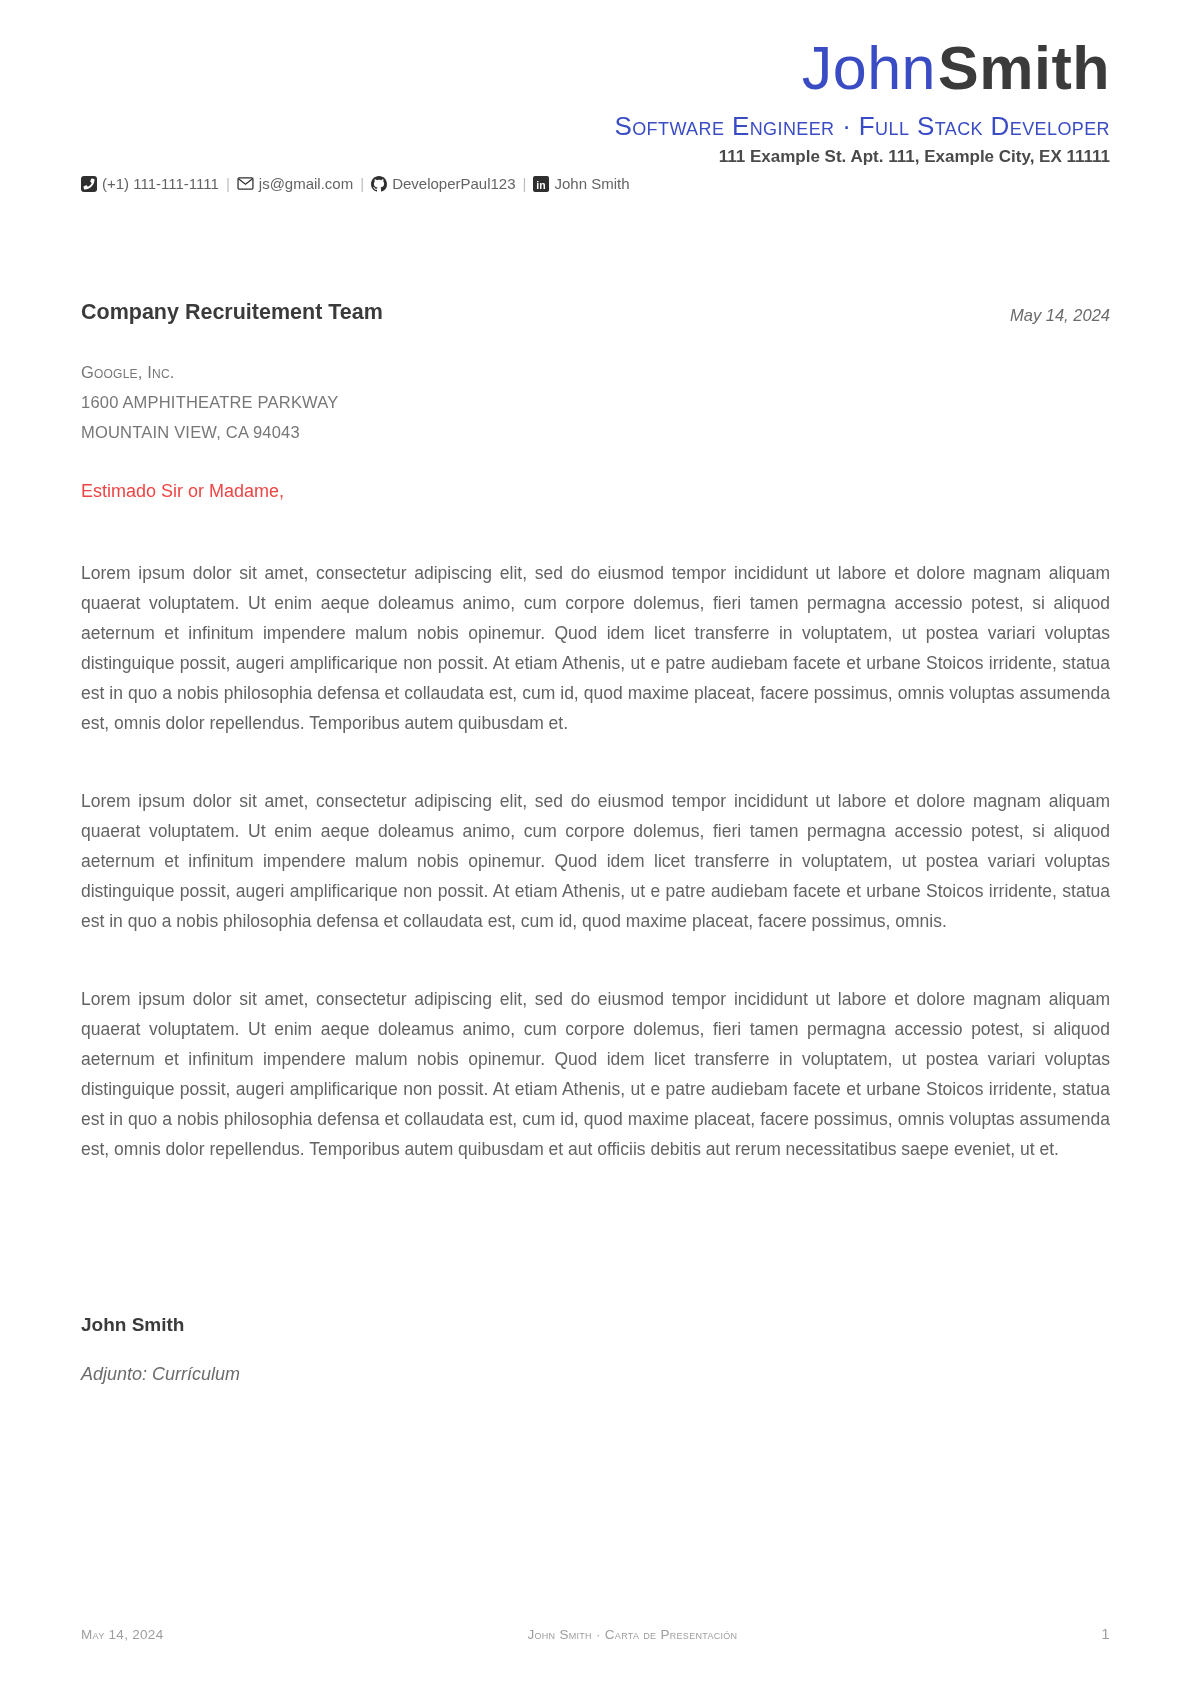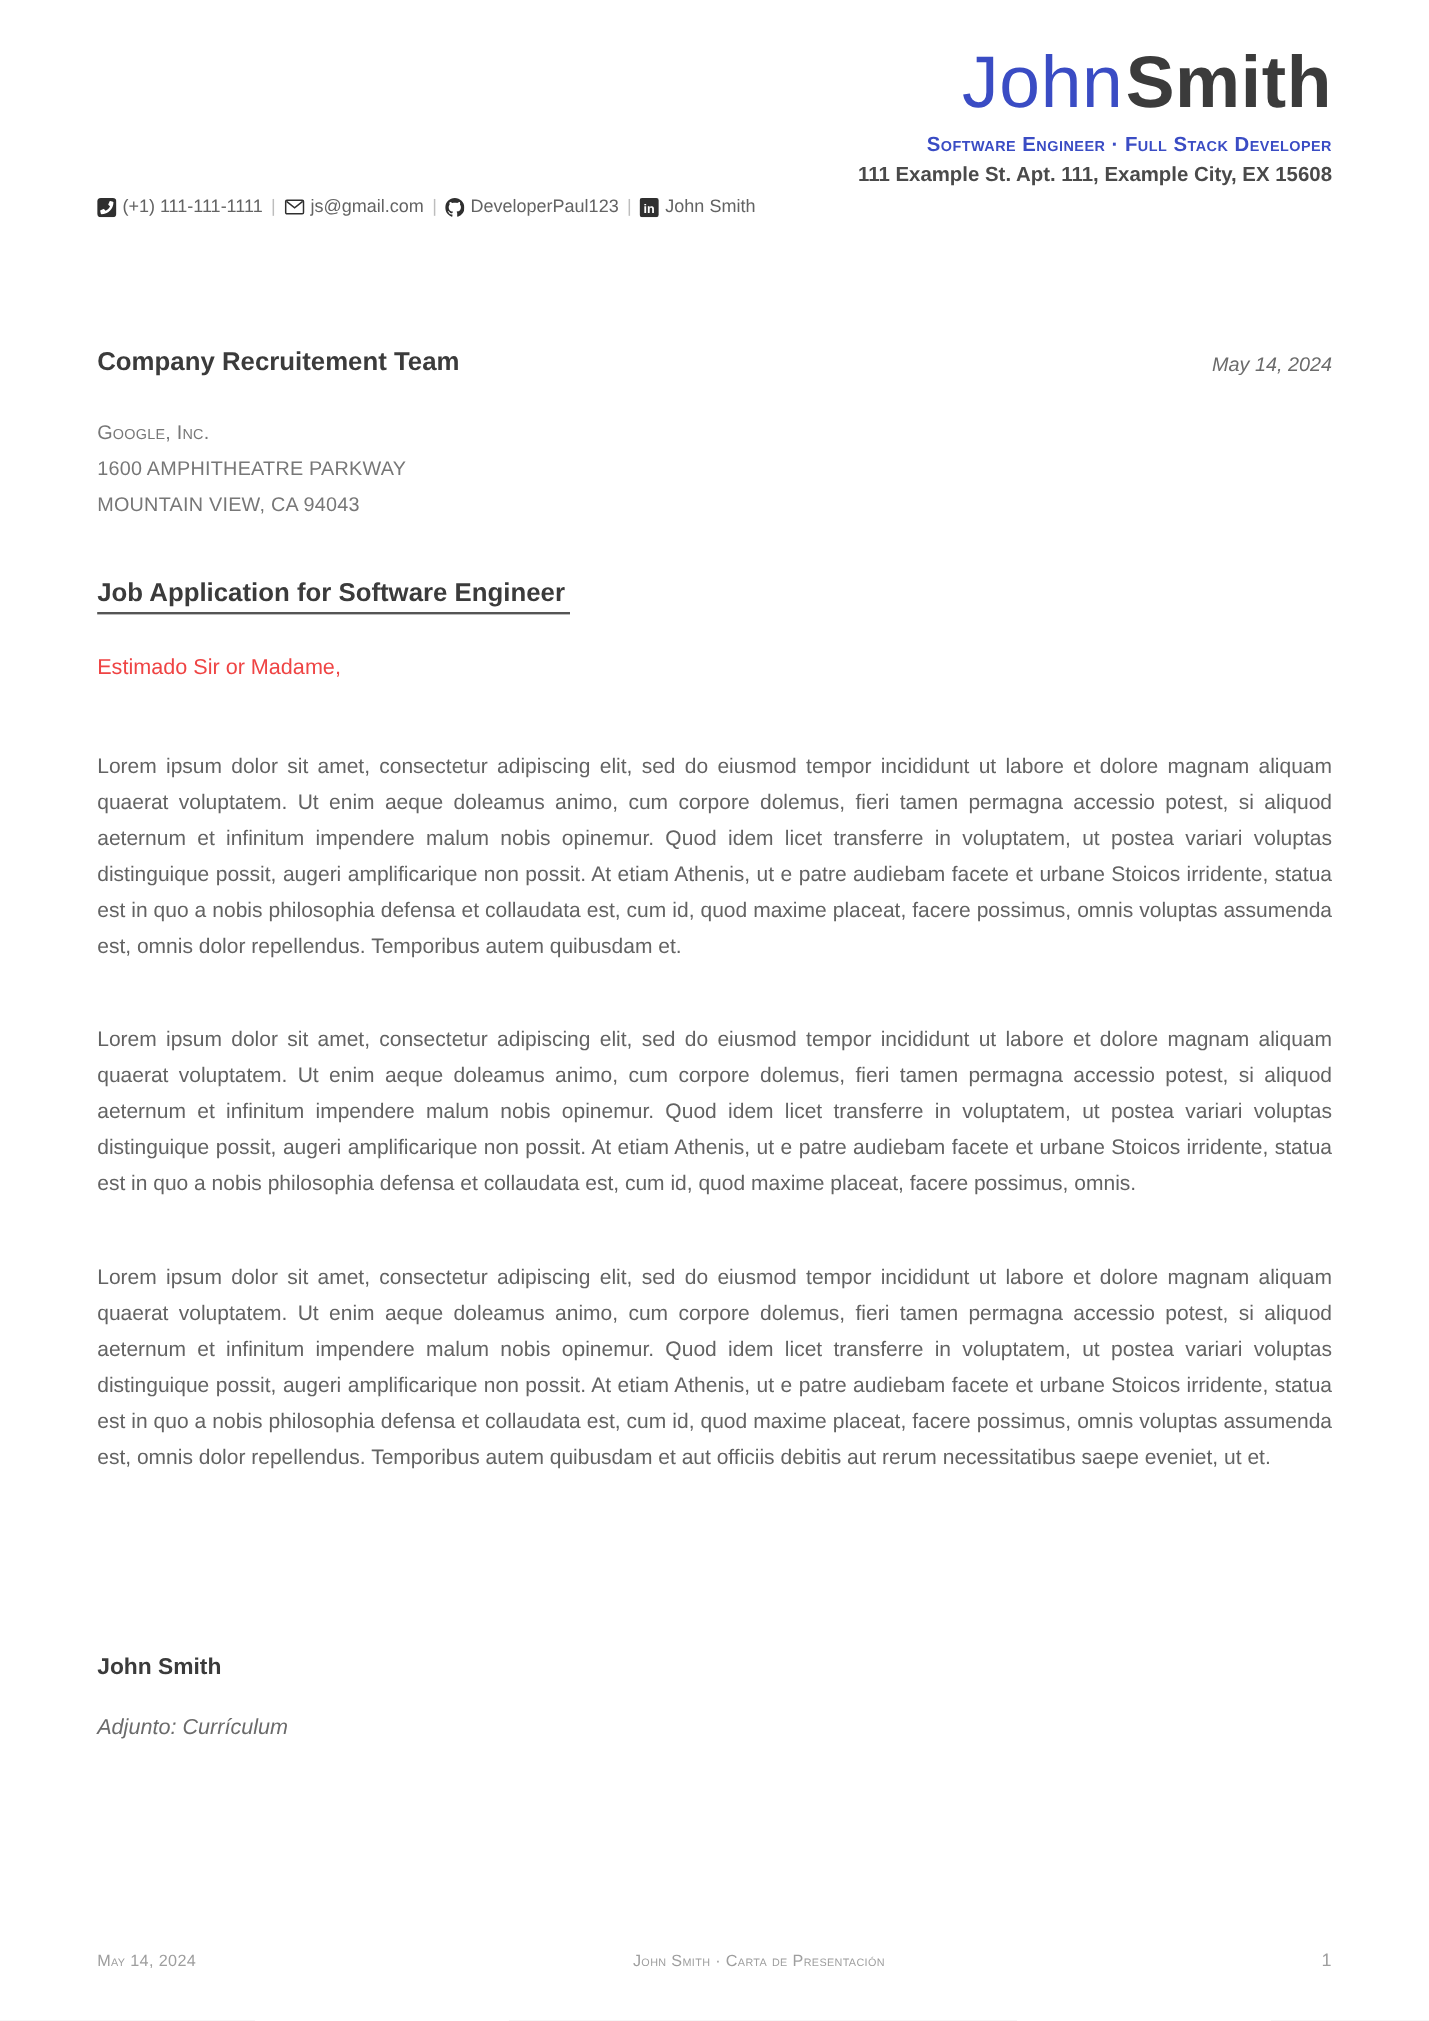--- a/index.html
+++ b/index.html
@@ -15,21 +15,21 @@
     position:relative;font-family:"Liberation Sans",sans-serif;
     padding:36px 81px 0 81px;overflow:hidden;
   }
 
   
   .masthead{text-align:right;}
   .name{font-size:61px;line-height:1.05;letter-spacing:.5px;white-space:nowrap;}
   .first-name{color:var(--accent);font-weight:200;}
   .last-name{color:var(--dark);font-weight:700;margin-left:2px;}
   .position{margin-top:11px;font-variant:small-caps;color:var(--accent);
-    font-size:17px;font-weight:700;letter-spacing:.4px;}
+    font-size:26px;font-weight:400;letter-spacing:.4px;}
   .address{margin-top:5px;color:#4A4A4A;font-weight:700;font-size:17px;}
   .contacts{margin-top:8px;color:var(--gray);font-size:15px;
     display:flex;align-items:center;gap:7px;}
   .contact-item{display:inline-flex;align-items:center;gap:5px;cursor:pointer;}
   .contact-item svg{display:block;}
   .sep{color:#BDBDBD;}
 
   
   .recipient-row{margin-top:108px;display:flex;justify-content:space-between;align-items:flex-end;}
   .recipient-name{font-size:21.5px;font-weight:700;color:var(--dark);}
@@ -62,21 +62,21 @@
 </head>
 <body>
 
 <div class="page">
 
   <header class="masthead">
     <div class="name">
       <span class="first-name">John</span><span class="last-name">Smith</span>
     </div>
     <div class="position">Software Engineer · Full Stack Developer</div>
-    <div class="address">111 Example St. Apt. 111, Example City, EX 15608</div>
+    <div class="address">111 Example St. Apt. 111, Example City, EX 11111</div>
 
     <div class="contacts">
       <span class="contact-item">
         <span>
           <svg width="16" height="16" viewBox="0 0 512 512">
               <rect x="0" y="0" width="512" height="512" rx="96" fill="#2F2F2F"></rect>
               <path fill="#ffffff" transform="translate(80,80) scale(0.69)" d="M493.4 24.6l-104-24c-11.3-2.6-22.9 3.3-27.5 13.9l-48 112c-4.2 9.8-1.4 21.3 6.9 28l60.6 49.6c-36 76.7-98.9 140.5-177.2 177.2l-49.6-60.6c-6.8-8.3-18.2-11.1-28-6.9l-112 48C3.9 366.5-2 378.1.6 389.4l24 104C27.1 504.2 36.7 512 48 512c256.1 0 464-207.5 464-464 0-11.2-7.7-20.9-18.6-23.4z"></path>
             </svg>
         </span>
         <span>(+1) 111-111-1111</span>
@@ -119,23 +119,20 @@
       <span class="letter-date">May 14, 2024</span>
     </div>
     <div class="recipient-address">
       <div>Google, Inc.</div>
       <div>1600 AMPHITHEATRE PARKWAY</div>
       <div>MOUNTAIN VIEW, CA 94043</div>
     </div>
   </section>
 
   <section>
-    <div>
-      <h1 class="subject" style="margin:46px 0 0 0;">Job Application for Software Engineer</h1>
-    </div>
     <div class="greeting">Estimado Sir or Madame,</div>
 
     <p class="body-paragraph first">Lorem ipsum dolor sit amet, consectetur adipiscing elit, sed do eiusmod tempor incididunt ut labore et dolore magnam aliquam quaerat voluptatem. Ut enim aeque doleamus animo, cum corpore dolemus, fieri tamen permagna accessio potest, si aliquod aeternum et infinitum impendere malum nobis opinemur. Quod idem licet transferre in voluptatem, ut postea variari voluptas distinguique possit, augeri amplificarique non possit. At etiam Athenis, ut e patre audiebam facete et urbane Stoicos irridente, statua est in quo a nobis philosophia defensa et collaudata est, cum id, quod maxime placeat, facere possimus, omnis voluptas assumenda est, omnis dolor repellendus. Temporibus autem quibusdam et.</p>
     <p class="body-paragraph">Lorem ipsum dolor sit amet, consectetur adipiscing elit, sed do eiusmod tempor incididunt ut labore et dolore magnam aliquam quaerat voluptatem. Ut enim aeque doleamus animo, cum corpore dolemus, fieri tamen permagna accessio potest, si aliquod aeternum et infinitum impendere malum nobis opinemur. Quod idem licet transferre in voluptatem, ut postea variari voluptas distinguique possit, augeri amplificarique non possit. At etiam Athenis, ut e patre audiebam facete et urbane Stoicos irridente, statua est in quo a nobis philosophia defensa et collaudata est, cum id, quod maxime placeat, facere possimus, omnis.</p>
     <p class="body-paragraph">Lorem ipsum dolor sit amet, consectetur adipiscing elit, sed do eiusmod tempor incididunt ut labore et dolore magnam aliquam quaerat voluptatem. Ut enim aeque doleamus animo, cum corpore dolemus, fieri tamen permagna accessio potest, si aliquod aeternum et infinitum impendere malum nobis opinemur. Quod idem licet transferre in voluptatem, ut postea variari voluptas distinguique possit, augeri amplificarique non possit. At etiam Athenis, ut e patre audiebam facete et urbane Stoicos irridente, statua est in quo a nobis philosophia defensa et collaudata est, cum id, quod maxime placeat, facere possimus, omnis voluptas assumenda est, omnis dolor repellendus. Temporibus autem quibusdam et aut officiis debitis aut rerum necessitatibus saepe eveniet, ut et.</p>
   </section>
 
   <section class="closing">
     <div class="closing-signature">John Smith</div>
     <div class="enclosure">Adjunto: Currículum</div>

